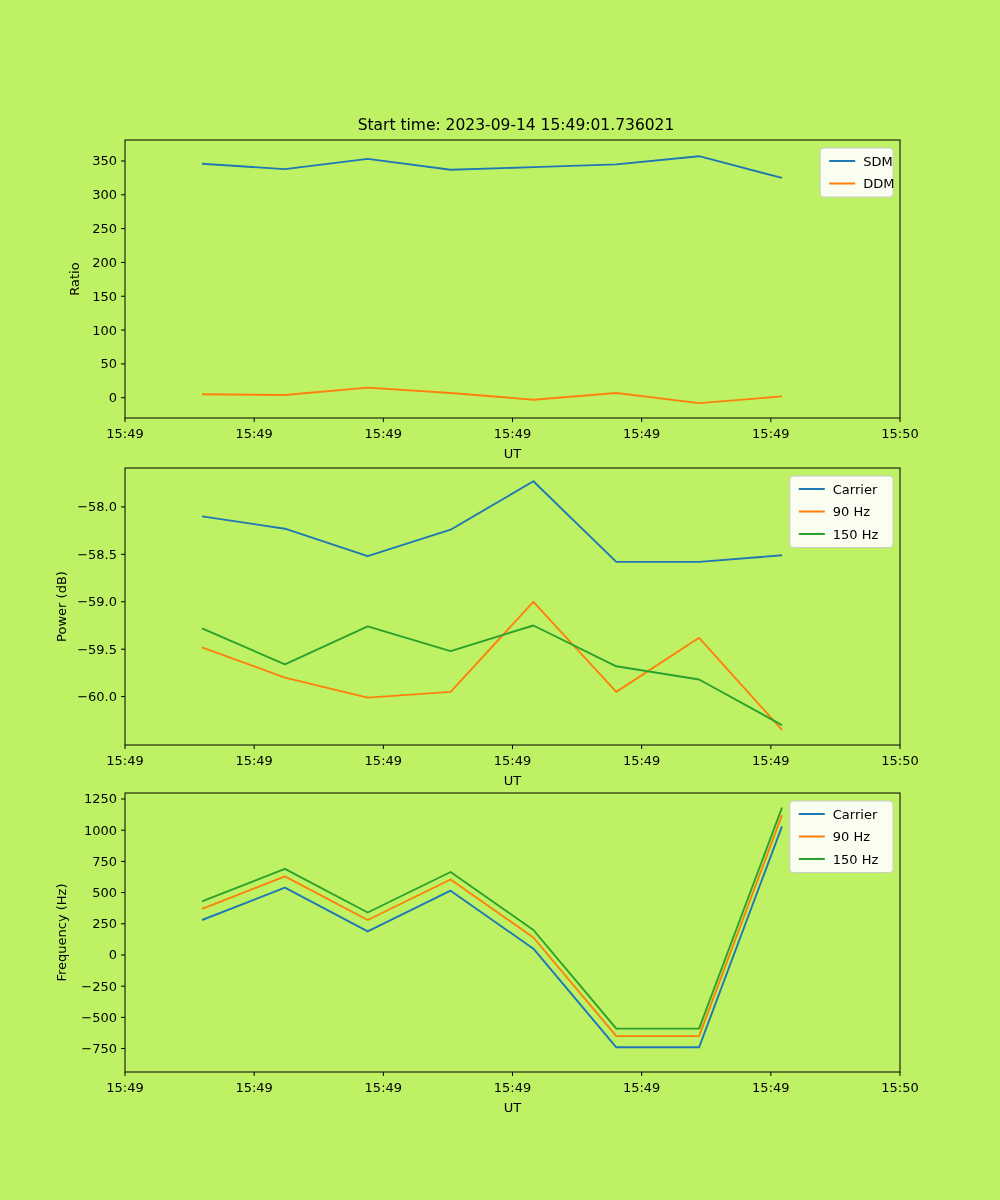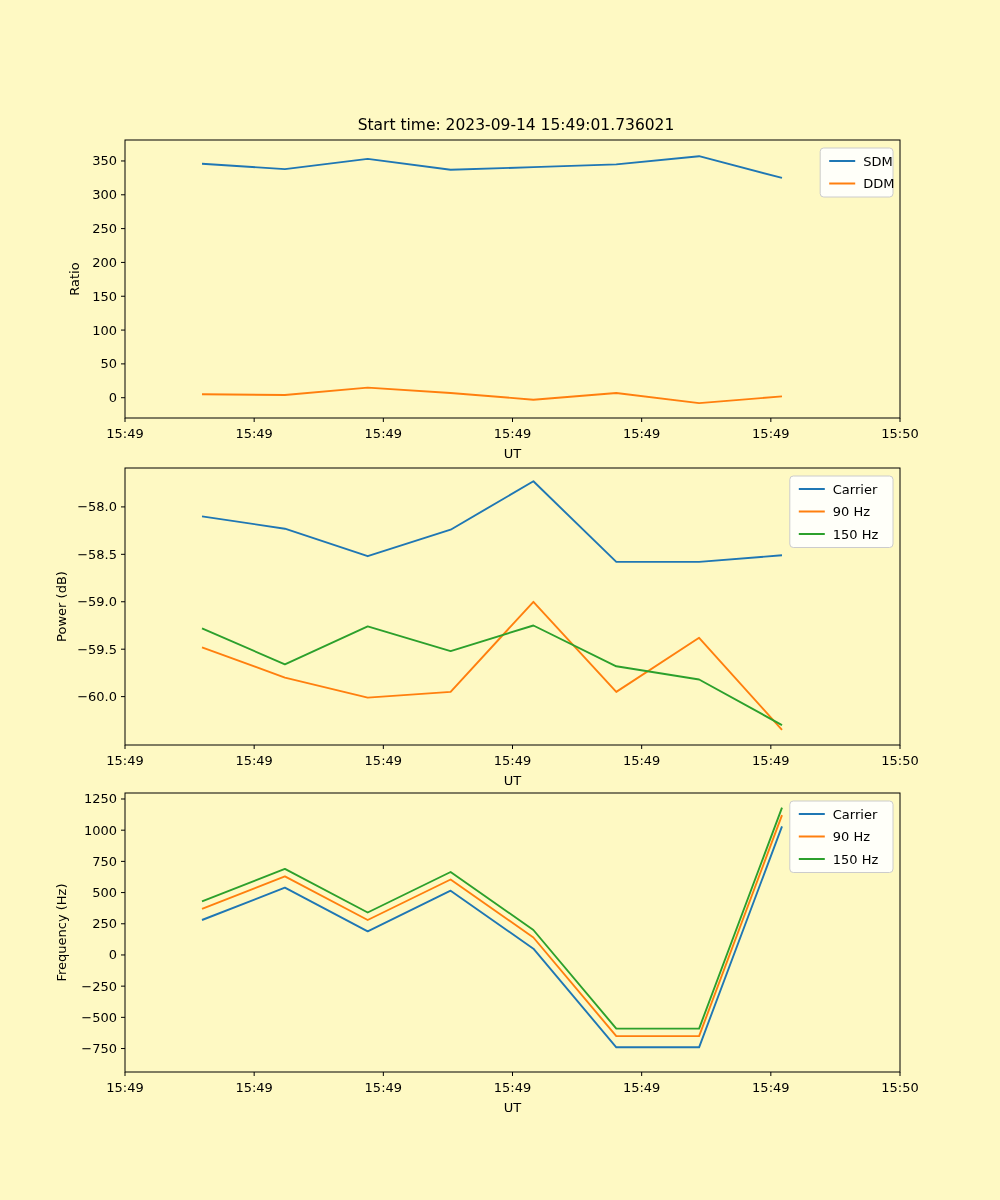--- a/index.html
+++ b/index.html
@@ -1,20 +1,20 @@
 <!DOCTYPE html>
 <html><head>
 <meta charset="utf-8">
 <style>
   html,body { margin:0; padding:0; background:#ffffff; }
   .figure {
     position: relative;
     width: 1000px;
     height: 1200px;
-    background: #fef9c3;
+    background: #bef264;
     font-family: "DejaVu Sans", sans-serif;
   }
   svg text {
     font-family: "DejaVu Sans", sans-serif;
     fill: #000000;
   }
   .title       { font-size: 15.5px; }
   .axis-label  { font-size: 13px; }
   .tick-label  { font-size: 13px; }
   .legend-label{ font-size: 13px; }

